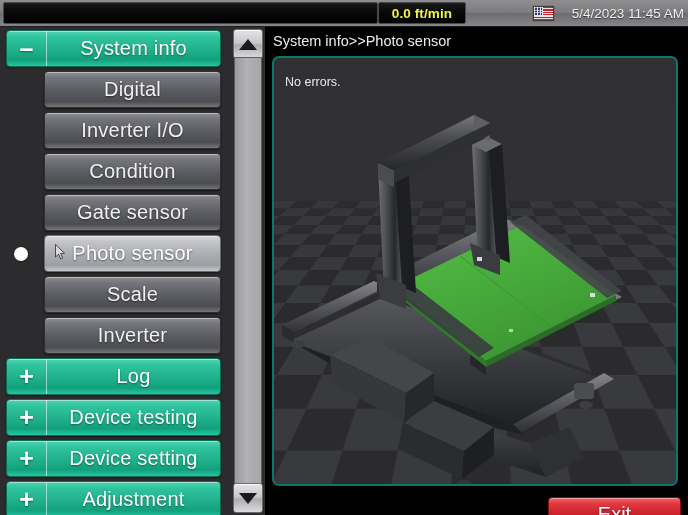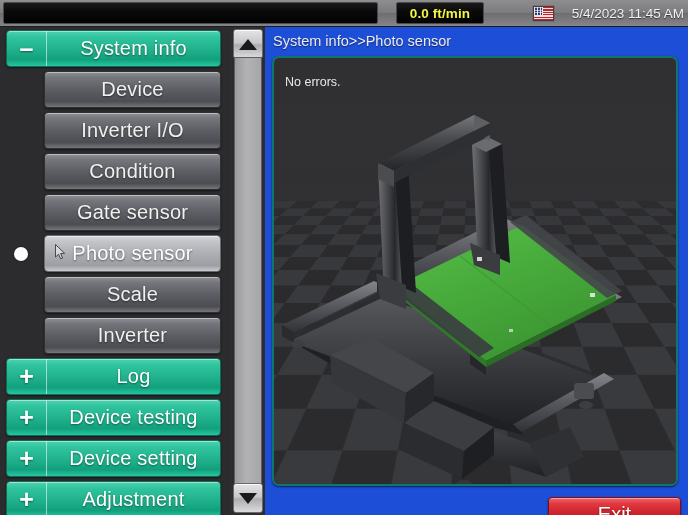--- a/index.html
+++ b/index.html
@@ -22,21 +22,21 @@
     display: flex; align-items: center;
     border-bottom: 1px solid #1c1c1e;
   }
   .msg-display {
     margin-left: 3px; width: 375px; height: 22px;
     background: linear-gradient(to bottom, #1a1a1a 0%, #0a0a0a 40%, #020202 100%);
     border: 1px solid #4a4a4c;
     border-radius: 2px;
   }
   .speed-display {
-    margin-left: 18px; width: 88px; height: 22px;
+    margin-left: 0; width: 88px; height: 22px;
     background: linear-gradient(to bottom, #1a1a1a 0%, #0a0a0a 40%, #020202 100%);
     border: 1px solid #4a4a4c;
     border-radius: 2px;
     display: flex; align-items: center; justify-content: center;
     color: #f2f542; font-size: 13.5px; font-weight: bold;
     letter-spacing: .1px;
   }
   .topbar-right {
     position: absolute; right: 4px; top: 0; height: 27px;
     display: flex; align-items: center; gap: 18px;
@@ -151,21 +151,21 @@
   .sb-up { top: 0; }
   .sb-down { top: 454px; }
   .tri { width: 0; height: 0; }
   .tri-up { border-left: 9px solid transparent; border-right: 9px solid transparent; border-bottom: 11px solid #1a1a1c; }
   .tri-down { border-left: 9px solid transparent; border-right: 9px solid transparent; border-top: 11px solid #1a1a1c; }
 
   
   .main {
     position: absolute; left: 265px; top: 27px;
     width: 423px; height: 488px;
-    background: #1d4ed8;
+    background: #000000;
   }
   .breadcrumb {
     position: absolute; left: 8px; top: 6px;
     color: #ededed; font-size: 14.5px;
     text-shadow: 0 1px 1px rgba(0,0,0,.5);
   }
   .content-panel {
     position: absolute; left: 7px; top: 29px;
     width: 406px; height: 430px;
     background: #303033;
@@ -238,21 +238,21 @@
   <div class="sidebar" id="sidebar">
       <div class="menu-row">
         <div class="indicator-slot"></div>
         <div class="btn-group">
           <div class="plusminus">–</div>
           <div class="glabel">System info</div>
         </div>
       </div>
       <div class="menu-row">
         <div class="indicator-slot"></div>
-        <div class="btn-child">Device</div>
+        <div class="btn-child">Digital</div>
       </div>
       <div class="menu-row">
         <div class="indicator-slot"></div>
         <div class="btn-child">Inverter I/O</div>
       </div>
       <div class="menu-row">
         <div class="indicator-slot"></div>
         <div class="btn-child">Condition</div>
       </div>
       <div class="menu-row">

